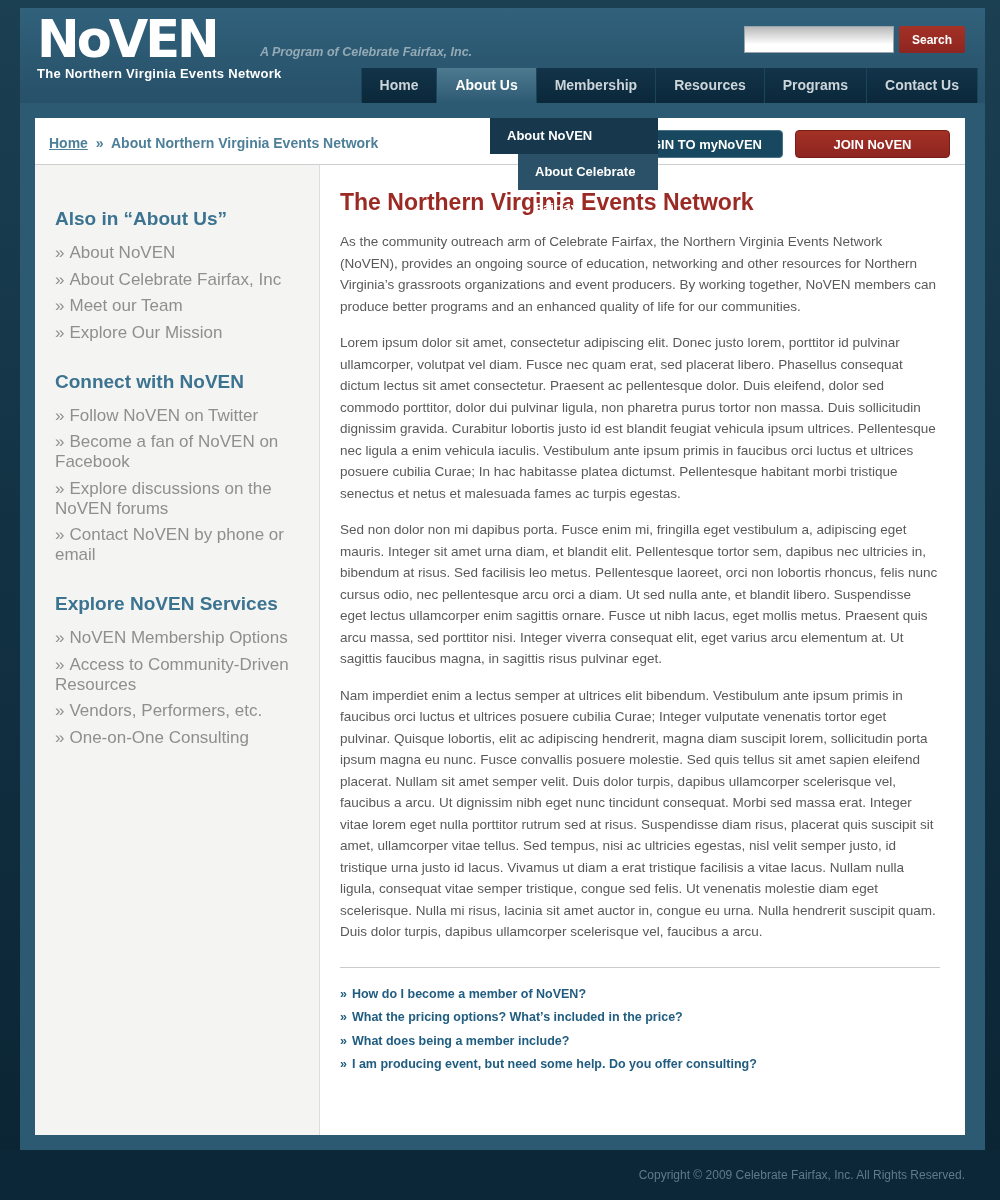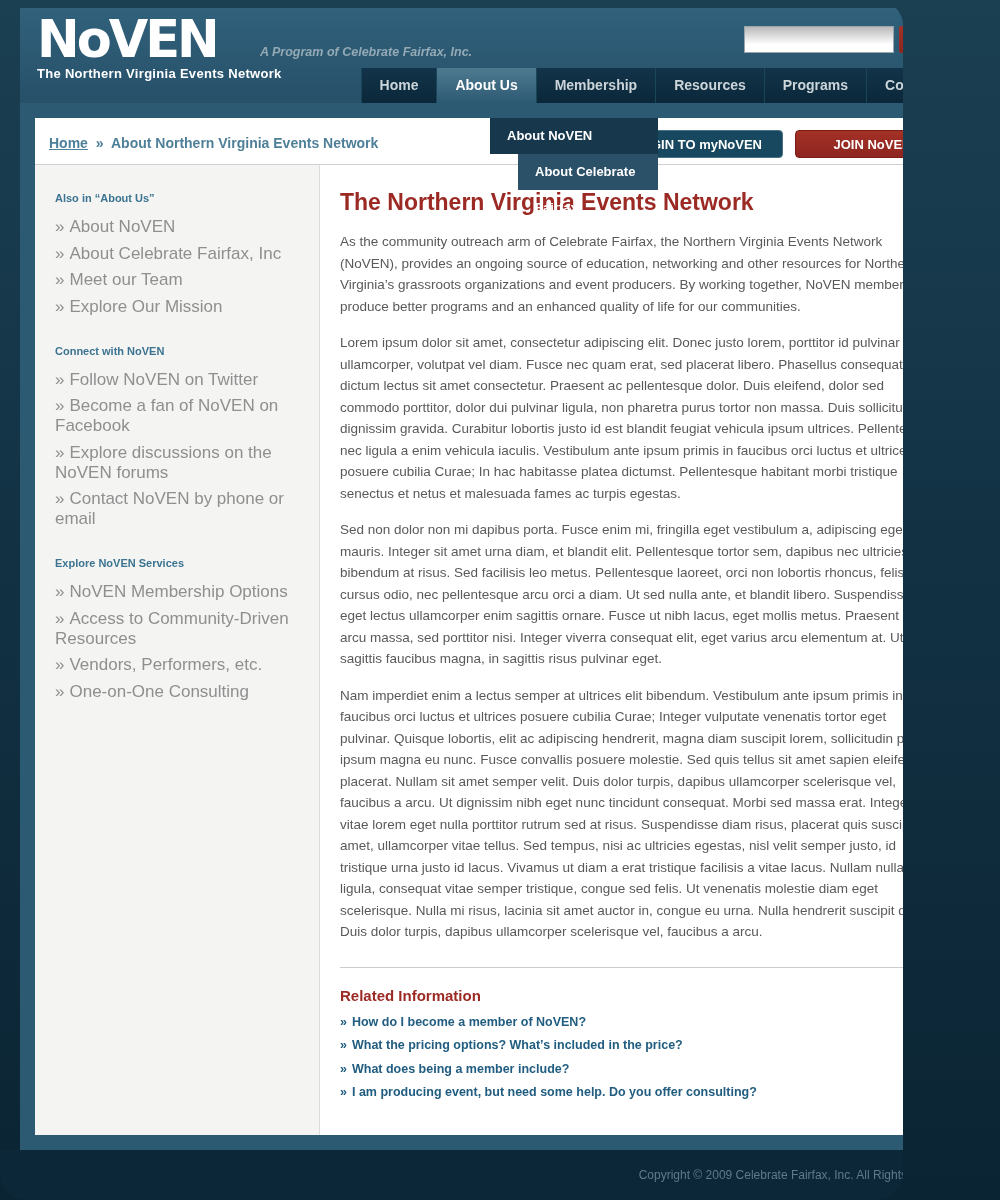--- a/index.html
+++ b/index.html
@@ -1,18 +1,18 @@
 <!DOCTYPE html>
 <html><head>
 <meta charset="utf-8">
 <style>
   * { margin:0; padding:0; box-sizing:border-box; font-family:"Liberation Sans", sans-serif; }
   html, body { width:1000px; }
   body { background:linear-gradient(180deg,#1b4052 0%, #123244 45%, #0b2433 100%); }
-  .page { width:903px; min-height:1200px; overflow:hidden;border-radius:26px; }
+  .page { width:1000px; min-height:1200px; overflow:hidden; }
 
   
   .page-wrap { width:965px; margin:8px 0 0 20px; background:#2d5a73; padding-bottom:15px; }
 
   
   .header { position:relative; height:95px; background:linear-gradient(#31617b,#275069); }
   .logo { position:absolute; left:17px; top:6px; cursor:pointer; }
   .logo-text { font-size:51px; font-weight:bold; color:#fff; letter-spacing:-3px; line-height:52px; font-family:"DejaVu Sans", sans-serif; }
   .logo-tagline { font-size:13px; font-weight:bold; color:#fff; margin-top:0; letter-spacing:0.3px; }
   .program-note { position:absolute; left:240px; top:37px; font-style:italic; font-weight:bold; font-size:12.5px; color:#94aab5; }
@@ -38,21 +38,21 @@
   .breadcrumb { position:absolute; left:14px; top:17px; font-size:14px; font-weight:bold; color:#4e7f99; }
   .crumb-home { color:#4e7f99; text-decoration:underline; cursor:pointer; }
   .crumb-sep { margin:0 4px; }
   .btn-login { position:absolute; right:182px; top:12px; height:28px; padding:0 20px; background:#17485f; border:1px solid #4a7286; border-radius:4px; color:#fff; font-weight:bold; font-size:13px; cursor:pointer; }
   .btn-join  { position:absolute; right:15px;  top:12px; height:28px; width:155px; background:linear-gradient(#a33126,#8e2520); border:1px solid #7a1d18; border-radius:4px; color:#fff; font-weight:bold; font-size:13px; cursor:pointer; }
 
   .columns { display:flex; min-height:970px; }
 
   
   .sidebar { width:285px; flex:0 0 285px; background:#f4f4f3; border-right:1px solid #dcdcdc; padding:27px 20px 20px 20px; }
-  .sb-title { color:#3b7390; font-size:11px; font-weight:bold; margin:0 0 13px; }
+  .sb-title { color:#3b7390; font-size:19px; font-weight:bold; margin:16px 0 13px; }
   .sb-list { list-style:none; margin:0 0 28px; padding:0; }
   .sb-list li { font-size:17px; color:#8f8f8f; margin-bottom:6.5px; }
   .sb-list a { color:#8f8f8f; text-decoration:none; cursor:pointer; }
   .bullet { margin-right:5px; }
 
   
   .main { flex:1; padding:21px 25px 25px 20px; }
   .page-title { color:#9c2a24; font-size:23px; font-weight:bold; margin:3px 0 15px; }
   .main p { font-size:13.5px; color:#595959; line-height:21.5px; margin:0 0 15px; }
   .divider { border:none; border-top:1px solid #cccccc; margin:24px 0 19px; }
@@ -140,21 +140,20 @@
         <section class="main">
           <h1 class="page-title">The Northern Virginia Events Network</h1>
           <p>As the community outreach arm of Celebrate Fairfax, the Northern Virginia Events Network (NoVEN), provides an ongoing source of education, networking and other resources for Northern Virginia’s grassroots organizations and event producers.  By working together, NoVEN members can produce better programs and an enhanced quality of life for our communities.</p>
           <p>Lorem ipsum dolor sit amet, consectetur adipiscing elit. Donec justo lorem, porttitor id pulvinar ullamcorper, volutpat vel diam. Fusce nec quam erat, sed placerat libero. Phasellus consequat dictum lectus sit amet consectetur. Praesent ac pellentesque dolor. Duis eleifend, dolor sed commodo porttitor, dolor dui pulvinar ligula, non pharetra purus tortor non massa. Duis sollicitudin dignissim gravida. Curabitur lobortis justo id est blandit feugiat vehicula ipsum ultrices. Pellentesque nec ligula a enim vehicula iaculis. Vestibulum ante ipsum primis in faucibus orci luctus et ultrices posuere cubilia Curae; In hac habitasse platea dictumst. Pellentesque habitant morbi tristique senectus et netus et malesuada fames ac turpis egestas.</p>
           <p>Sed non dolor non mi dapibus porta. Fusce enim mi, fringilla eget vestibulum a, adipiscing eget mauris. Integer sit amet urna diam, et blandit elit. Pellentesque tortor sem, dapibus nec ultricies in, bibendum at risus. Sed facilisis leo metus. Pellentesque laoreet, orci non lobortis rhoncus, felis nunc cursus odio, nec pellentesque arcu orci a diam. Ut sed nulla ante, et blandit libero. Suspendisse eget lectus ullamcorper enim sagittis ornare. Fusce ut nibh lacus, eget mollis metus. Praesent quis arcu massa, sed porttitor nisi. Integer viverra consequat elit, eget varius arcu elementum at. Ut sagittis faucibus magna, in sagittis risus pulvinar eget.</p>
           <p>Nam imperdiet enim a lectus semper at ultrices elit bibendum. Vestibulum ante ipsum primis in faucibus orci luctus et ultrices posuere cubilia Curae; Integer vulputate venenatis tortor eget pulvinar. Quisque lobortis, elit ac adipiscing hendrerit, magna diam suscipit lorem, sollicitudin porta ipsum magna eu nunc. Fusce convallis posuere molestie. Sed quis tellus sit amet sapien eleifend placerat. Nullam sit amet semper velit. Duis dolor turpis, dapibus ullamcorper scelerisque vel, faucibus a arcu. Ut dignissim nibh eget nunc tincidunt consequat. Morbi sed massa erat. Integer vitae lorem eget nulla porttitor rutrum sed at risus. Suspendisse diam risus, placerat quis suscipit sit amet, ullamcorper vitae tellus. Sed tempus, nisi ac ultricies egestas, nisl velit semper justo, id tristique urna justo id lacus. Vivamus ut diam a erat tristique facilisis a vitae lacus. Nullam nulla ligula, consequat vitae semper tristique, congue sed felis. Ut venenatis molestie diam eget scelerisque. Nulla mi risus, lacinia sit amet auctor in, congue eu urna. Nulla hendrerit suscipit quam. Duis dolor turpis, dapibus ullamcorper scelerisque vel, faucibus a arcu.</p>
 
           <hr class="divider">
 
           <div class="related">
-            <h4 class="related-title">Related Information</h4>
             <ul>
               <li><span class="bullet">»</span><a>How do I become a member of NoVEN?</a></li>
               <li><span class="bullet">»</span><a>What the pricing options? What’s included in the price?</a></li>
               <li><span class="bullet">»</span><a>What does being a member include?</a></li>
               <li><span class="bullet">»</span><a>I am producing event, but need some help. Do you offer consulting?</a></li>
             </ul>
           </div>
         </section>
 
       </div>

